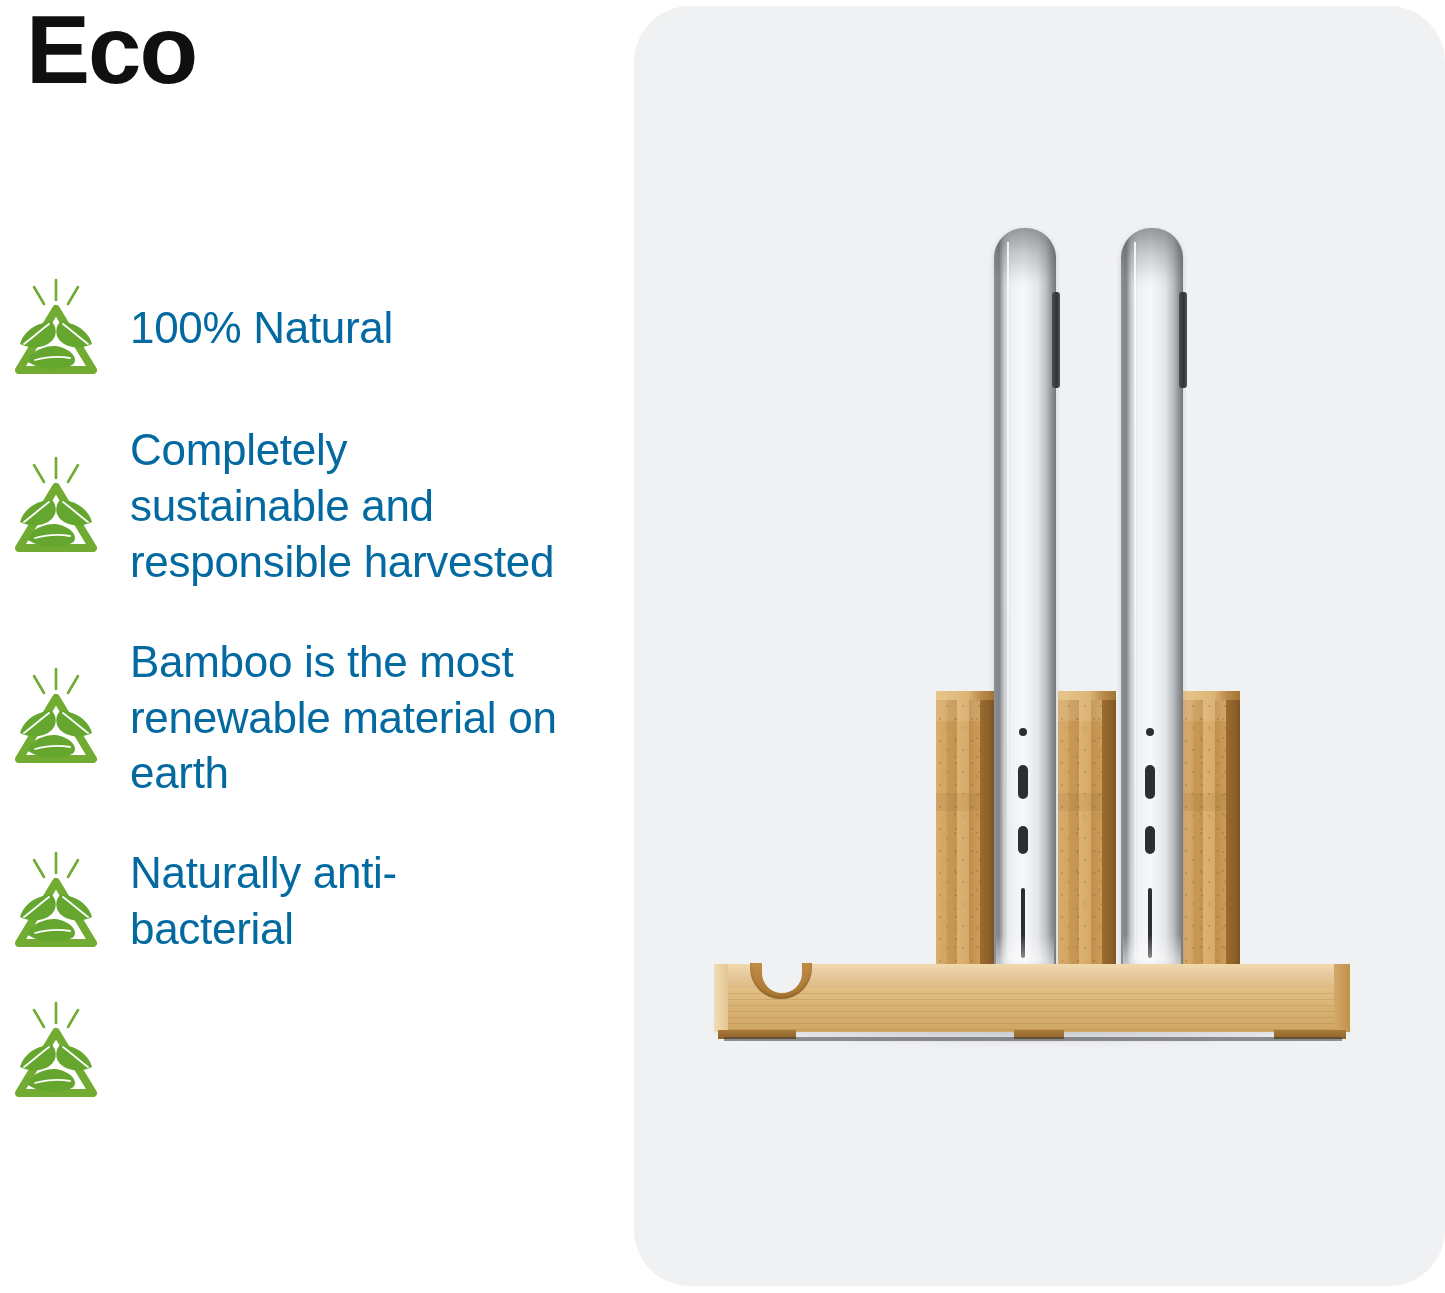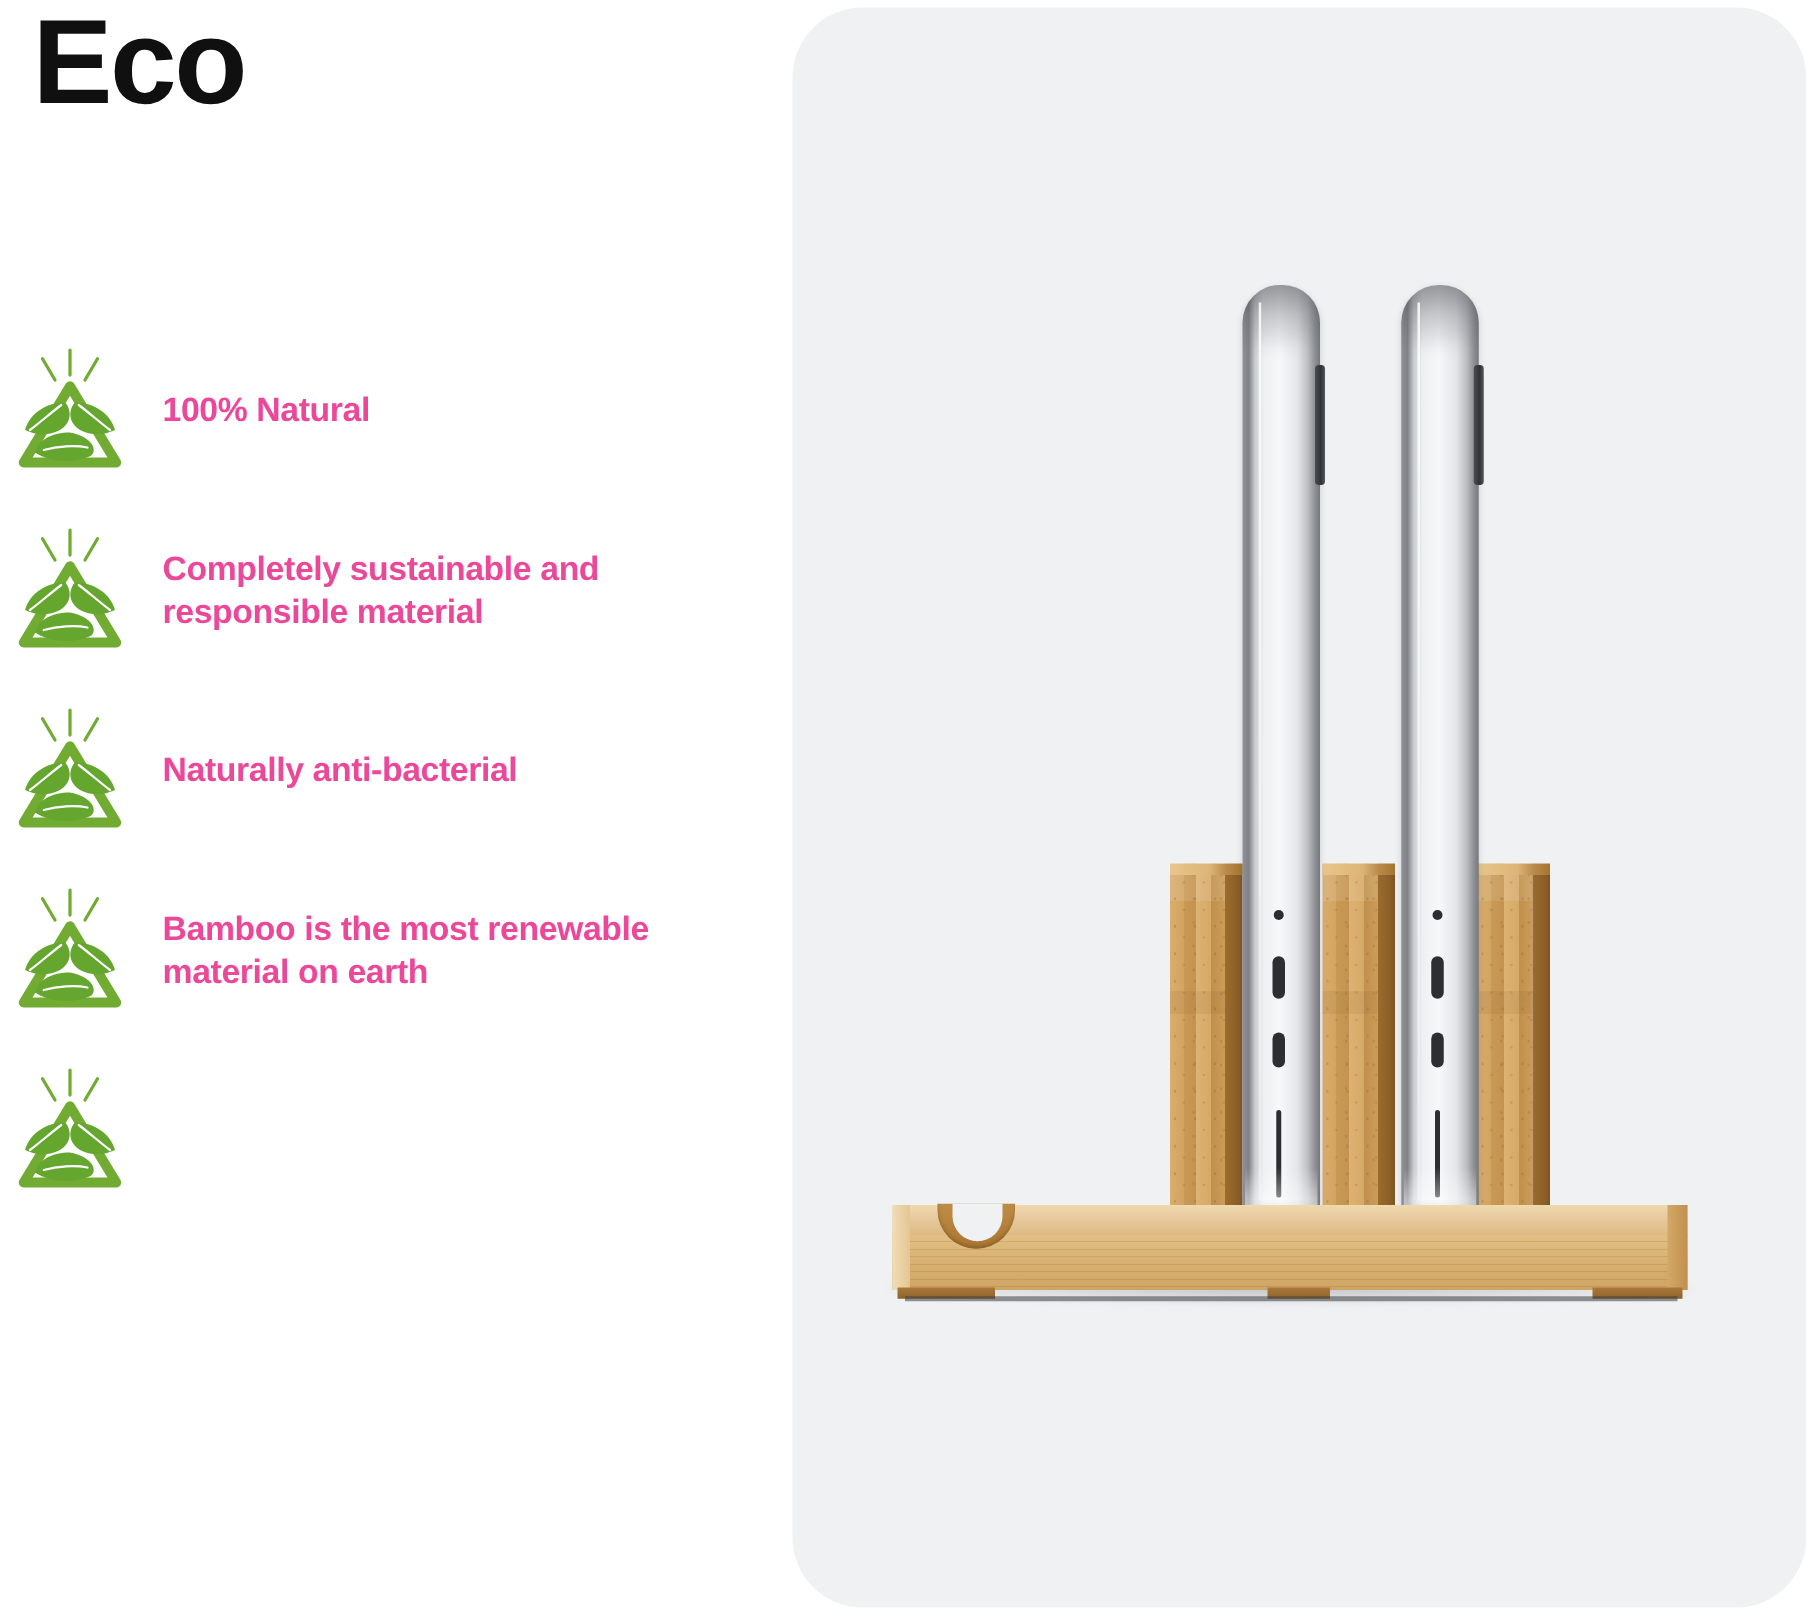--- a/index.html
+++ b/index.html
@@ -71,24 +71,24 @@
     flex: 0 0 96px;
     width: 96px;
     height: 100px;
     margin-left: 8px;
     margin-right: 26px;
     position: relative;
   }
   .feature-icon svg { display: block; width: 96px; height: 100px; }
 
   .feature-text {
-    font-size: 27px;
-    font-weight: 700;
+    font-size: 44px;
+    font-weight: 400;
     line-height: 1.27;
-    color: #ec4899;
+    color: #0369a1;
     letter-spacing: -0.3px;
     max-width: 430px;
   }
 
   
   .photo-panel {
     position: absolute;
     left: 634px;
     top: 6px;
     width: 811px;
@@ -385,21 +385,21 @@
               <path d="M52 44 C66 44 80 52 84 66 C72 72 56 70 50 60 C47 55 48 48 52 44 Z"></path>
               <path d="M48 68 C34 68 22 74 20 84 C32 92 52 93 64 87 C70 84 68 72 48 68 Z"></path>
             </g>
             <g stroke="#ffffff" stroke-width="1.8" fill="none" stroke-linecap="round">
               <path d="M41 46 C33 52 24 60 16 66"></path>
               <path d="M55 46 C63 52 72 60 80 66"></path>
               <path d="M27 82 C38 79 52 78 62 80"></path>
             </g>
           </svg>
         </span>
-        <span class="feature-text">Completely sustainable and responsible material</span>
+        <span class="feature-text">Completely sustainable and responsible harvested</span>
       </div>
 
       <div class="feature">
         <span class="feature-icon">
           <svg viewBox="0 0 96 100" xmlns="http://www.w3.org/2000/svg">
             <g stroke="#71ab32" stroke-width="2.6" stroke-linecap="round" fill="none">
               <line x1="48" y1="2" x2="48" y2="22"></line>
               <line x1="26" y1="9" x2="36" y2="26"></line>
               <line x1="70" y1="9" x2="60" y2="26"></line>
             </g>
@@ -409,21 +409,21 @@
               <path d="M52 44 C66 44 80 52 84 66 C72 72 56 70 50 60 C47 55 48 48 52 44 Z"></path>
               <path d="M48 68 C34 68 22 74 20 84 C32 92 52 93 64 87 C70 84 68 72 48 68 Z"></path>
             </g>
             <g stroke="#ffffff" stroke-width="1.8" fill="none" stroke-linecap="round">
               <path d="M41 46 C33 52 24 60 16 66"></path>
               <path d="M55 46 C63 52 72 60 80 66"></path>
               <path d="M27 82 C38 79 52 78 62 80"></path>
             </g>
           </svg>
         </span>
-        <span class="feature-text">Naturally anti-bacterial</span>
+        <span class="feature-text">Bamboo is the most renewable material on earth</span>
       </div>
 
       <div class="feature">
         <span class="feature-icon">
           <svg viewBox="0 0 96 100" xmlns="http://www.w3.org/2000/svg">
             <g stroke="#71ab32" stroke-width="2.6" stroke-linecap="round" fill="none">
               <line x1="48" y1="2" x2="48" y2="22"></line>
               <line x1="26" y1="9" x2="36" y2="26"></line>
               <line x1="70" y1="9" x2="60" y2="26"></line>
             </g>
@@ -433,21 +433,21 @@
               <path d="M52 44 C66 44 80 52 84 66 C72 72 56 70 50 60 C47 55 48 48 52 44 Z"></path>
               <path d="M48 68 C34 68 22 74 20 84 C32 92 52 93 64 87 C70 84 68 72 48 68 Z"></path>
             </g>
             <g stroke="#ffffff" stroke-width="1.8" fill="none" stroke-linecap="round">
               <path d="M41 46 C33 52 24 60 16 66"></path>
               <path d="M55 46 C63 52 72 60 80 66"></path>
               <path d="M27 82 C38 79 52 78 62 80"></path>
             </g>
           </svg>
         </span>
-        <span class="feature-text">Bamboo is the most renewable material on earth</span>
+        <span class="feature-text">Naturally anti-bacterial</span>
       </div>
 
       <div class="feature">
         <span class="feature-icon">
           <svg viewBox="0 0 96 100" xmlns="http://www.w3.org/2000/svg">
             <g stroke="#71ab32" stroke-width="2.6" stroke-linecap="round" fill="none">
               <line x1="48" y1="2" x2="48" y2="22"></line>
               <line x1="26" y1="9" x2="36" y2="26"></line>
               <line x1="70" y1="9" x2="60" y2="26"></line>
             </g>

